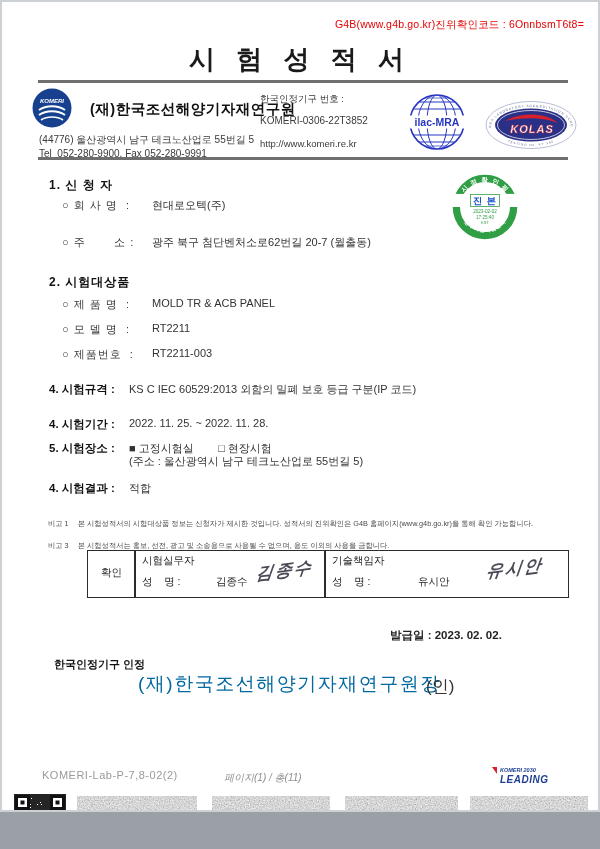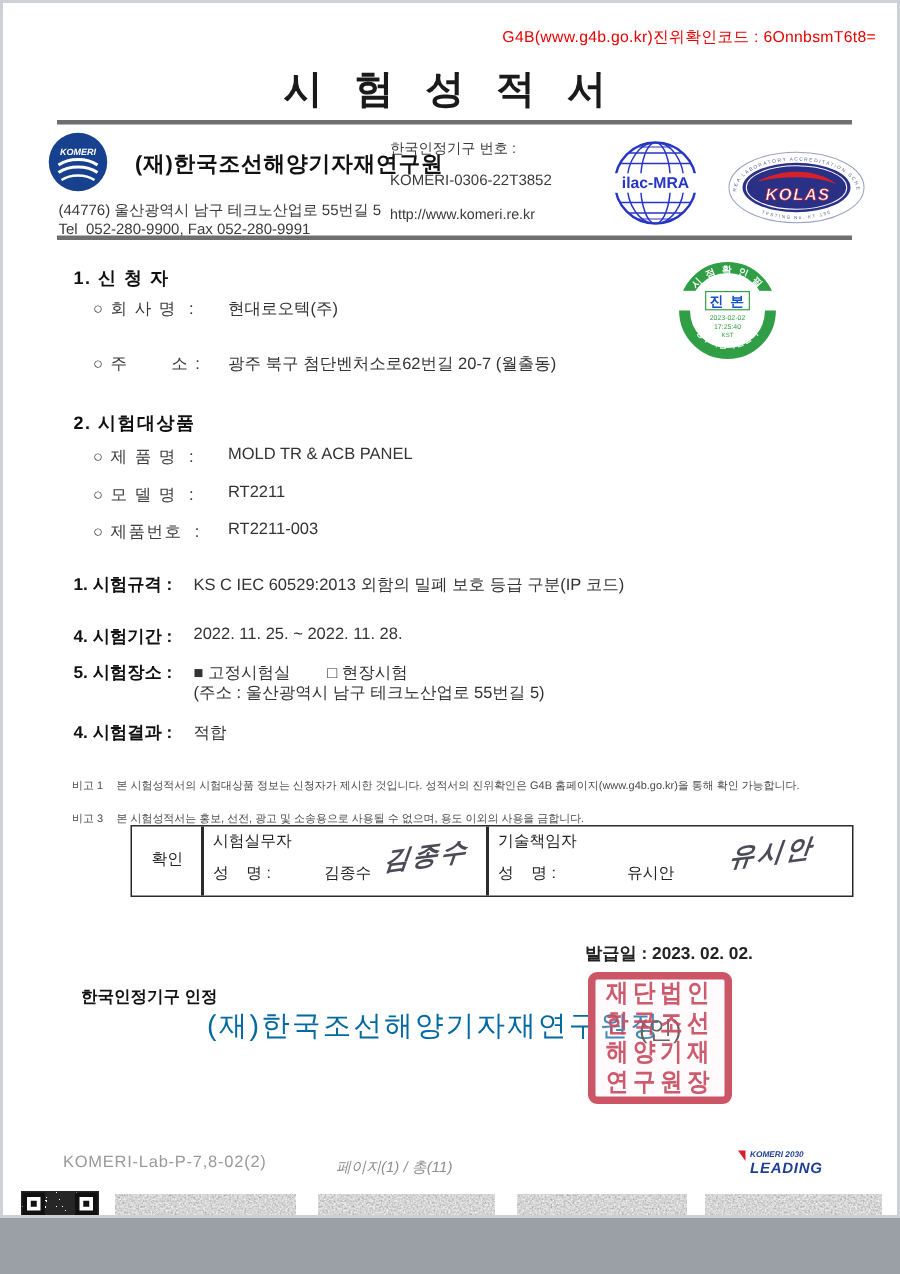--- a/index.html
+++ b/index.html
@@ -132,21 +132,21 @@
   </svg>
 
   <div class="abs sec-head" style="left:47px;top:272px;">2. 시험대상품</div>
   <div class="abs row-label pre" style="left:60px;top:295px;">○ 제 품 명  :</div>
   <div class="abs row-value" style="left:150px;top:295px;">MOLD TR &amp; ACB PANEL</div>
   <div class="abs row-label pre" style="left:60px;top:320px;">○ 모 델 명  :</div>
   <div class="abs row-value" style="left:150px;top:320px;">RT2211</div>
   <div class="abs row-label pre" style="left:60px;top:345px;">○ 제품번호  :</div>
   <div class="abs row-value" style="left:150px;top:345px;">RT2211-003</div>
 
-  <div class="abs num-label" style="left:47px;top:380px;">1. 시험규격 :</div>
+  <div class="abs num-label" style="left:47px;top:380px;">4. 시험규격 :</div>
   <div class="abs row-value" style="left:127px;top:380px;">KS C IEC 60529:2013 외함의 밀폐 보호 등급 구분(IP 코드)</div>
 
   <div class="abs num-label" style="left:47px;top:415px;">4. 시험기간 :</div>
   <div class="abs row-value pre" style="left:127px;top:415px;">2022. 11. 25. ~ 2022. 11. 28.</div>
 
   <div class="abs num-label" style="left:47px;top:439px;">5. 시험장소 :</div>
   <div class="abs row-value pre" style="left:127px;top:439px;">■ 고정시험실        □ 현장시험</div>
   <div class="abs row-value" style="left:127px;top:452px;">(주소 : 울산광역시 남구 테크노산업로 55번길 5)</div>
 
   <div class="abs num-label" style="left:47px;top:479px;">4. 시험결과 :</div>
@@ -174,26 +174,20 @@
     <div class="abs role" style="left:330px;top:24px;">유시안</div>
     <div class="abs sig" style="left:398px;top:6px;">유시안</div>
   </div>
 
 
   <div class="abs issue-date">발급일 : 2023. 02. 02.</div>
   <div class="abs accred">한국인정기구 인정</div>
   <div class="abs signer">(재)한국조선해양기자재연구원장</div>
   <div class="abs in-mark">(인)</div>
 
-  <div class="abs red-seal">
-    <div class="seal-row">재단법인</div>
-    <div class="seal-row">한국조선</div>
-    <div class="seal-row">해양기재</div>
-    <div class="seal-row">연구원장</div>
-  </div>
 
   <div class="abs foot-doc">KOMERI-Lab-P-7,8-02(2)</div>
   <div class="abs foot-page">페이지(1) / 총(11)</div>
   <div class="abs brand">
     <span class="brand-bar"></span>
     <div class="brand-top">KOMERI 2030</div>
     <div class="brand-bottom">LEADING</div>
   </div>
 
   <svg class="abs" style="left:10px;top:791px;" width="580" height="56" viewBox="0 0 580 56">

